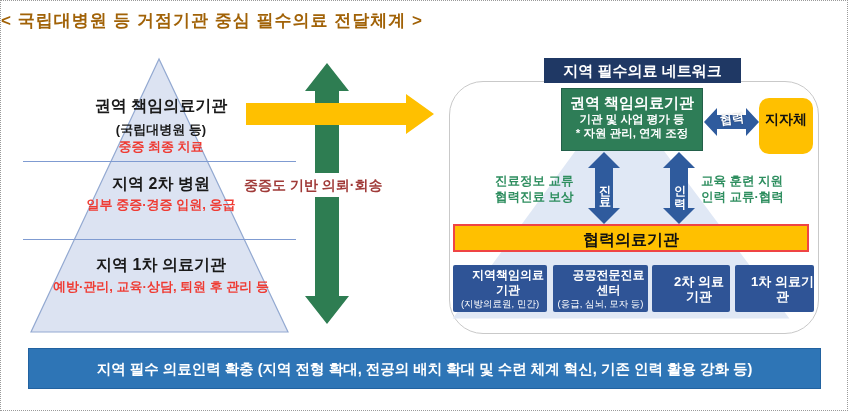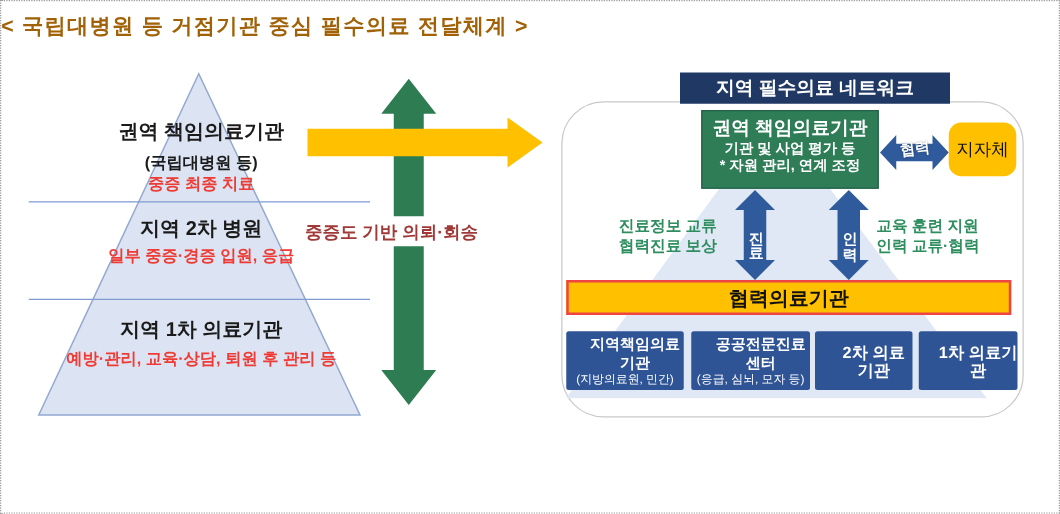--- a/index.html
+++ b/index.html
@@ -21,30 +21,30 @@
   .t-red{font-weight:bold;color:var(--red-text);}
   
   .mid-svg{left:240px;top:55px;}
   .flow-label{left:243px;top:172px;width:184px;height:24px;line-height:24px;background:#fff;
     font-size:14px;font-weight:bold;color:var(--darkred-text);text-align:left;}
   
   .panel{left:448px;top:80px;width:368px;height:251px;border:1.5px solid var(--panel-border);
     border-radius:34px;background:#fff;}
   .inner-tri{left:448px;top:80px;width:370px;height:250px;background:#E0E8F5;
     clip-path:polygon(46% 4%,1% 95%,92% 95%);}
-  .net-title{left:543px;top:57px;width:216px;height:25px;line-height:25px;background:var(--navy-dark);
+  .net-title{left:543px;top:57px;width:197px;height:25px;line-height:25px;background:var(--navy-dark);
     color:#fff;font-size:15px;font-weight:bold;text-align:center;}
   .hub{left:560px;top:87px;width:142px;height:63px;background:var(--green-box);border:1px solid #23604a;
     color:#fff;text-align:center;box-sizing:border-box;}
   .hub-name{font-size:15px;font-weight:bold;margin-top:5px;line-height:18px;}
   .hub-note{font-size:11.5px;font-weight:bold;line-height:14px;}
   .coop-label{left:706px;top:110px;width:50px;text-align:center;color:#fff;font-size:12px;font-weight:bold;
     transform:rotate(-7deg);text-shadow:0 0 2px rgba(0,0,0,.35);}
-  .gov-box{left:758px;top:97px;width:54px;height:43px;line-height:43px;background:var(--yellow);
-    border-radius:10px;font-size:14px;font-weight:normal;color:#111;text-align:center;}
+  .gov-box{left:758px;top:97px;width:54px;height:56px;line-height:43px;background:var(--yellow);
+    border-radius:10px;font-size:14px;font-weight:bold;color:#111;text-align:center;}
   .v-label{color:#fff;font-size:12px;font-weight:bold;writing-mode:vertical-rl;text-orientation:upright;
     letter-spacing:1px;text-align:center;}
   .link-text{width:102px;font-size:12.5px;font-weight:bold;color:var(--green-text);line-height:16px;}
   .partner-bar{left:452px;top:223px;width:356px;height:28px;line-height:28px;background:var(--yellow);
     border:2px solid #ef4444;box-sizing:border-box;text-align:center;font-size:16px;font-weight:bold;color:#111;}
   .org{top:264px;height:47px;background:var(--navy);color:#fff;text-align:center;border-radius:2px;
     display:flex;flex-direction:column;justify-content:center;box-sizing:border-box;}
   .org-name{font-size:12px;font-weight:bold;line-height:15px;padding-left:16px;}
   .org-name.big{font-size:13px;}
   .org-sub{font-size:9.5px;line-height:12px;}
@@ -124,14 +124,15 @@
     <div class="org-name">공공전문진료센터</div>
     <div class="org-sub">(응급, 심뇌, 모자 등)</div>
   </div>
   <div class="abs org" style="left:651px;width:78px">
     <div class="org-name big">2차 의료기관</div>
   </div>
   <div class="abs org" style="left:734px;width:79px">
     <div class="org-name big">1차 의료기관</div>
   </div>
 
+  <div class="abs banner">지역 필수 의료인력 확충 (지역 전형 확대,  전공의 배치 확대 및 수련 체계 혁신, 기존 인력 활용 강화 등)</div>
 
 </div>
 
 </body></html>

